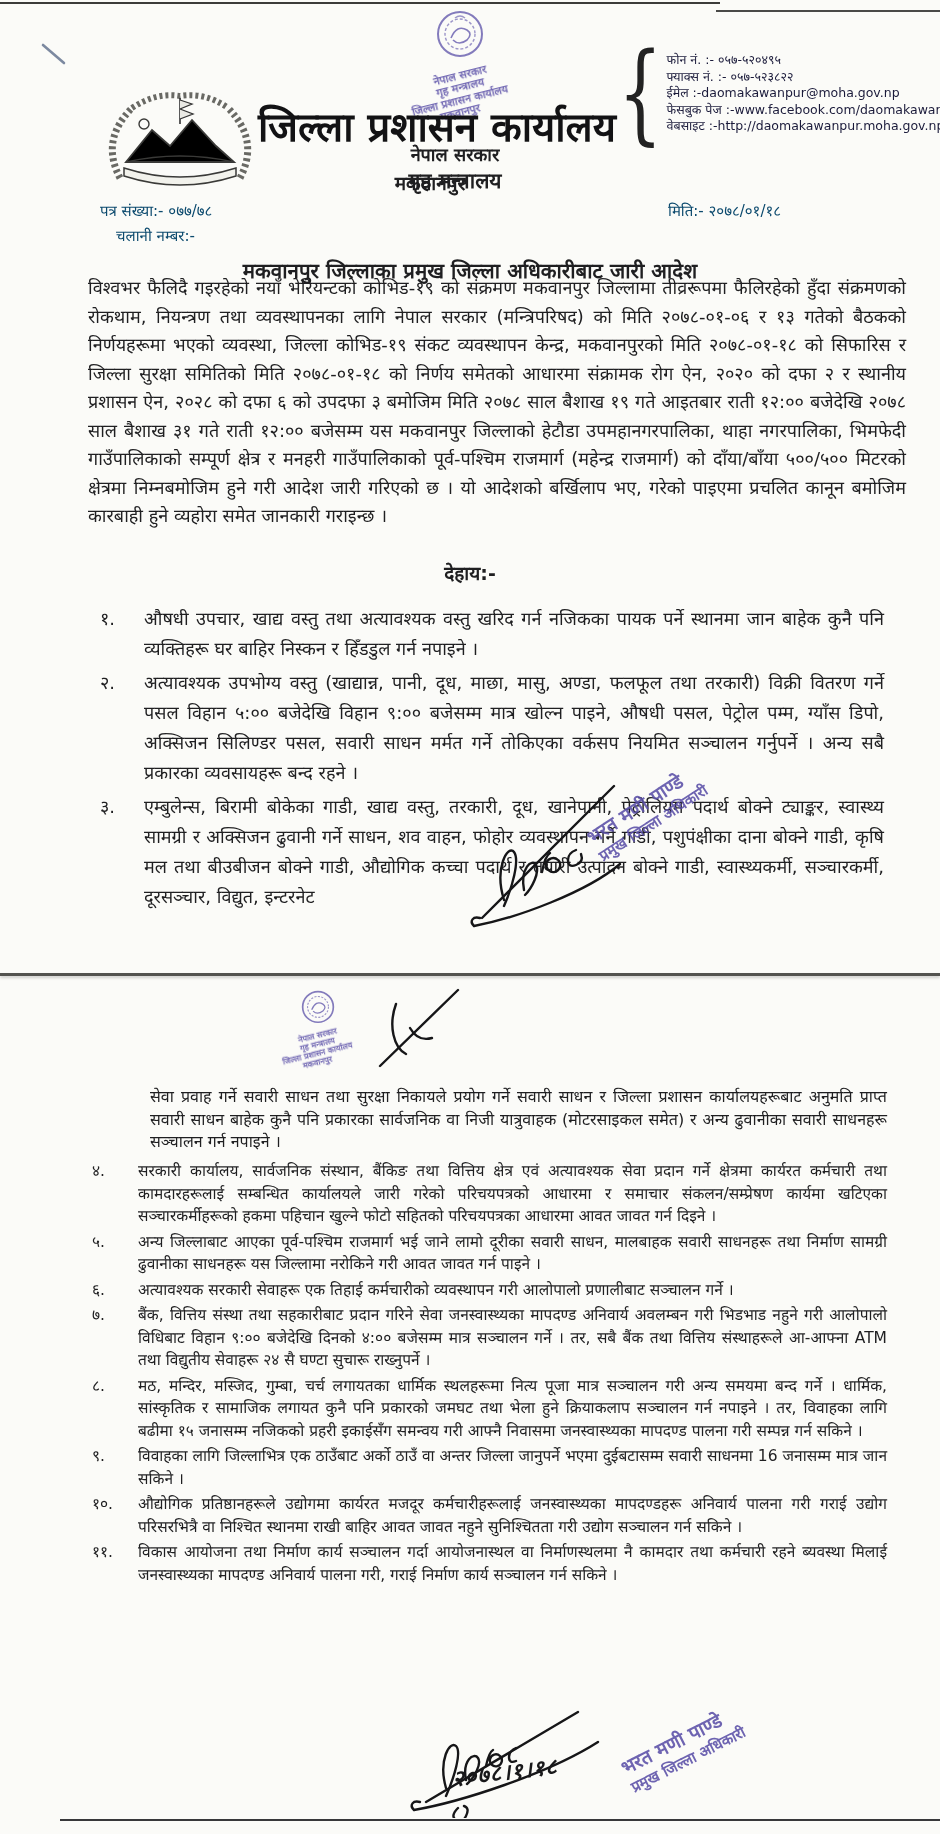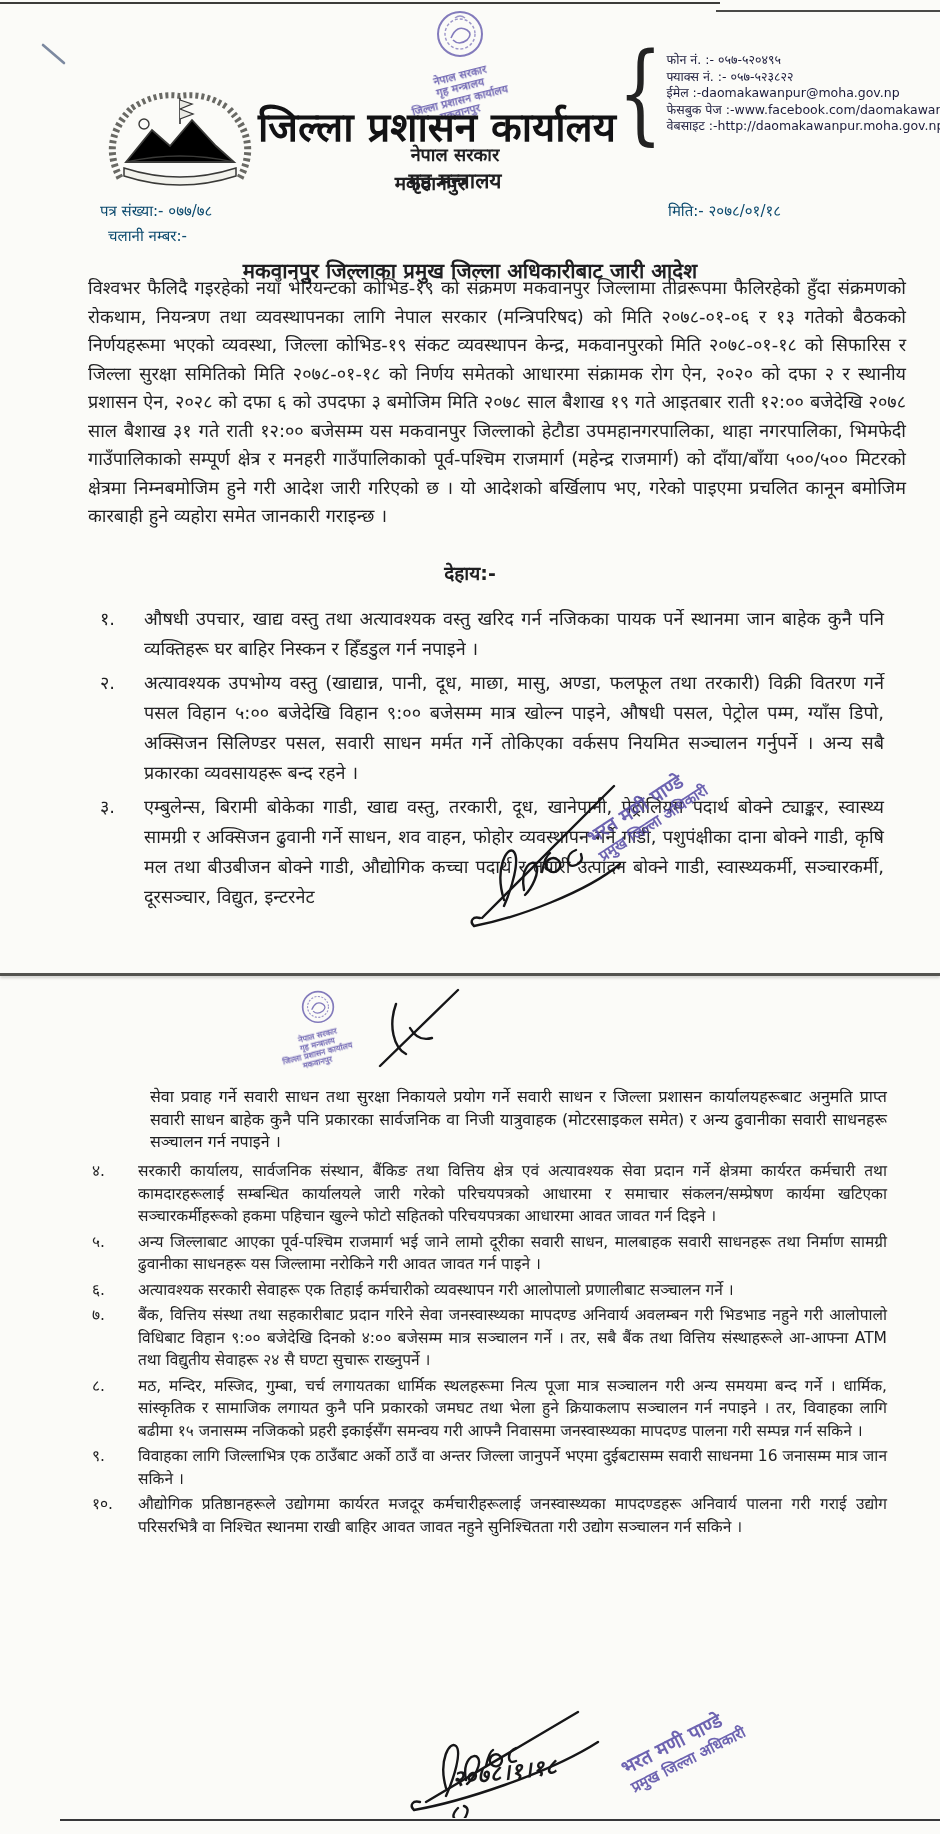--- a/index.html
+++ b/index.html
@@ -26,21 +26,21 @@
   .district{left:345px;top:170px;width:170px;text-align:center;font-weight:bold;font-size:19px;}
   .emblem{left:98px;top:90px;}
   .contact{left:618px;top:50px;display:flex;align-items:center;}
   .brace{font-size:70px;font-weight:300;color:#222;transform:scaleY(1.55);line-height:86px;
          font-family:"DejaVu Serif",serif;margin-right:4px;}
   .clines{display:flex;flex-direction:column;gap:1px;}
   .cline{font-size:12.5px;line-height:15.5px;color:#1a1a3a;white-space:nowrap;}
 
   .meta-label{font-size:15px;color:#0c4a6e;}
   .letter-no{left:100px;top:200px;}
-  .chalani{left:108px;top:225px;}
+  .chalani{left:116px;top:225px;}
   .date-row{left:668px;top:200px;}
 
   .order-title{left:0;top:256px;width:940px;text-align:center;font-weight:bold;font-size:20.5px;}
   .intro{left:64px;top:274px;width:818px;font-size:18px;line-height:28.5px;text-align:justify;margin-left:24px;}
   .dehaya{left:0;top:560px;width:940px;text-align:center;font-weight:bold;font-size:19px;}
 
   .list{display:flex;flex-direction:column;}
   .list .item{display:flex;margin-bottom:4px;}
   .list .num{flex:none;}
   .list .txt{flex:1;text-align:justify;}
@@ -216,20 +216,24 @@
       <div class="item">
         <span class="num">९.</span>
         <span class="txt">विवाहका लागि जिल्लाभित्र एक ठाउँबाट अर्को ठाउँ वा अन्तर जिल्ला जानुपर्ने भएमा दुईबटासम्म सवारी साधनमा 16 जनासम्म मात्र जान सकिने ।</span>
       </div>
 
       <div class="item">
         <span class="num">१०.</span>
         <span class="txt">औद्योगिक प्रतिष्ठानहरूले उद्योगमा कार्यरत मजदूर कर्मचारीहरूलाई जनस्वास्थ्यका मापदण्डहरू अनिवार्य पालना गरी गराई उद्योग परिसरभित्रै वा निश्चित स्थानमा राखी बाहिर आवत जावत नहुने सुनिश्चितता गरी उद्योग सञ्चालन गर्न सकिने ।</span>
       </div>
 
+      <div class="item">
+        <span class="num">११.</span>
+        <span class="txt">विकास आयोजना तथा निर्माण कार्य सञ्चालन गर्दा आयोजनास्थल वा निर्माणस्थलमा नै कामदार तथा कर्मचारी रहने ब्यवस्था मिलाई जनस्वास्थ्यका मापदण्ड अनिवार्य पालना गरी, गराई निर्माण कार्य सञ्चालन गर्न सकिने ।</span>
+      </div>
     </div>
 
   <svg class="abs" style="left:398px;top:1698px;" width="240" height="120" viewBox="0 0 240 120">
     <g fill="none" stroke="#161618" stroke-width="2.4" stroke-linecap="round">
       <path d="M28,104 L180,14"></path>
       <path d="M48,90 C40,62 52,42 58,48 C64,54 56,80 48,98"></path>
       <path d="M68,82 C64,62 76,54 80,60 C84,66 76,80 69,86"></path>
       <path d="M88,68 q3,-14 7,-16 M102,58 a6,6 0 1,0 .2,.2 M118,50 q-7,3 -7,9 q0,7 7,4"></path>
       <path d="M16,112 C62,104 150,76 200,44"></path>
       <path d="M16,112 C11,107 15,102 22,104"></path>

